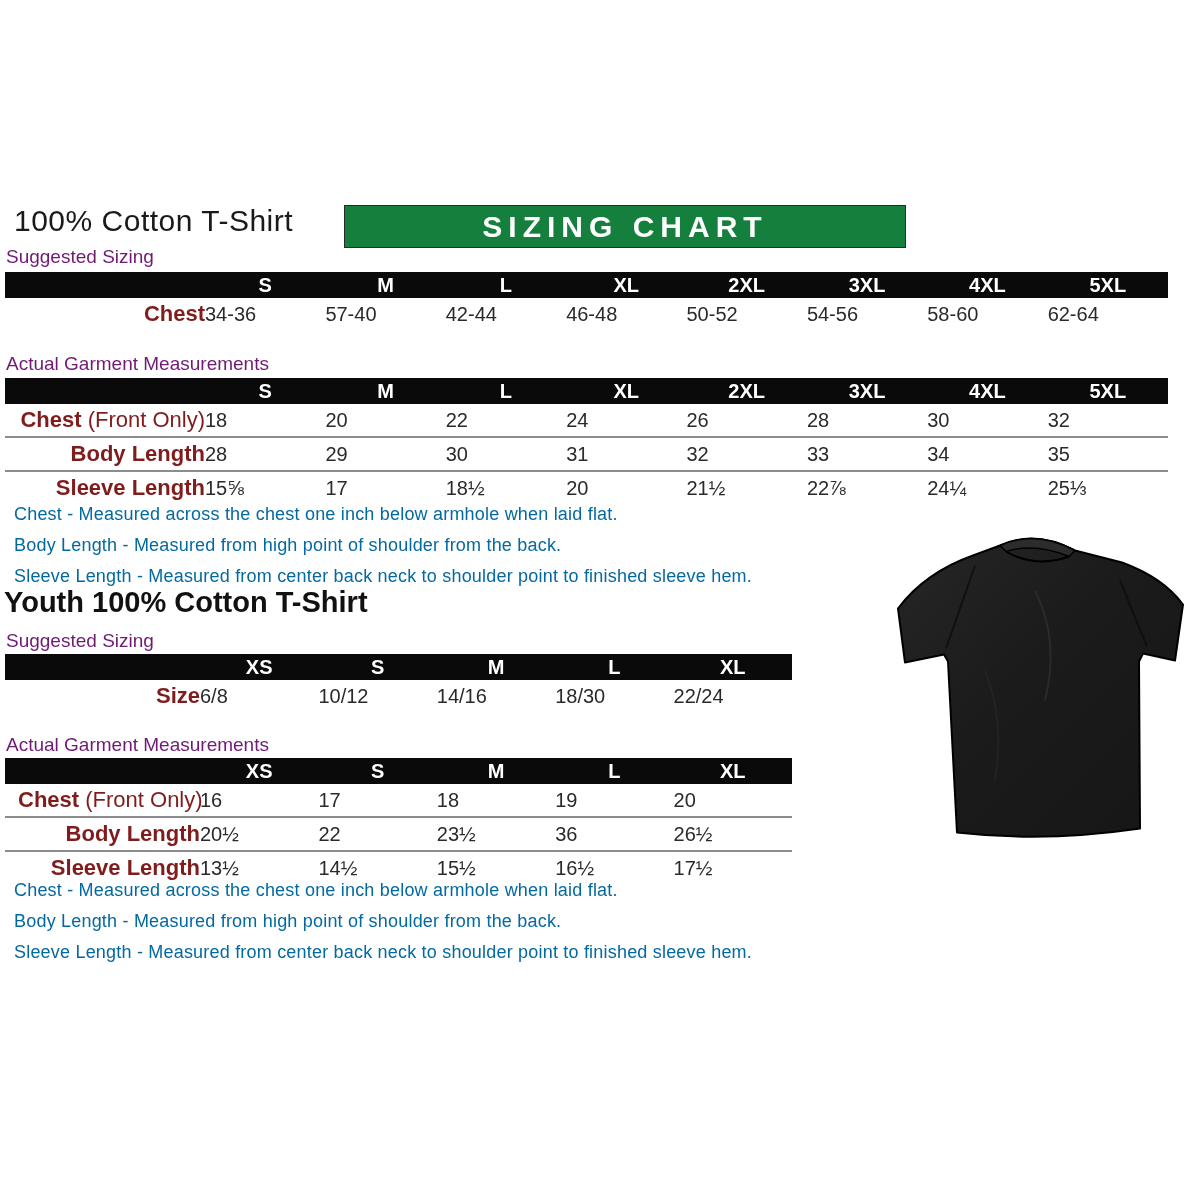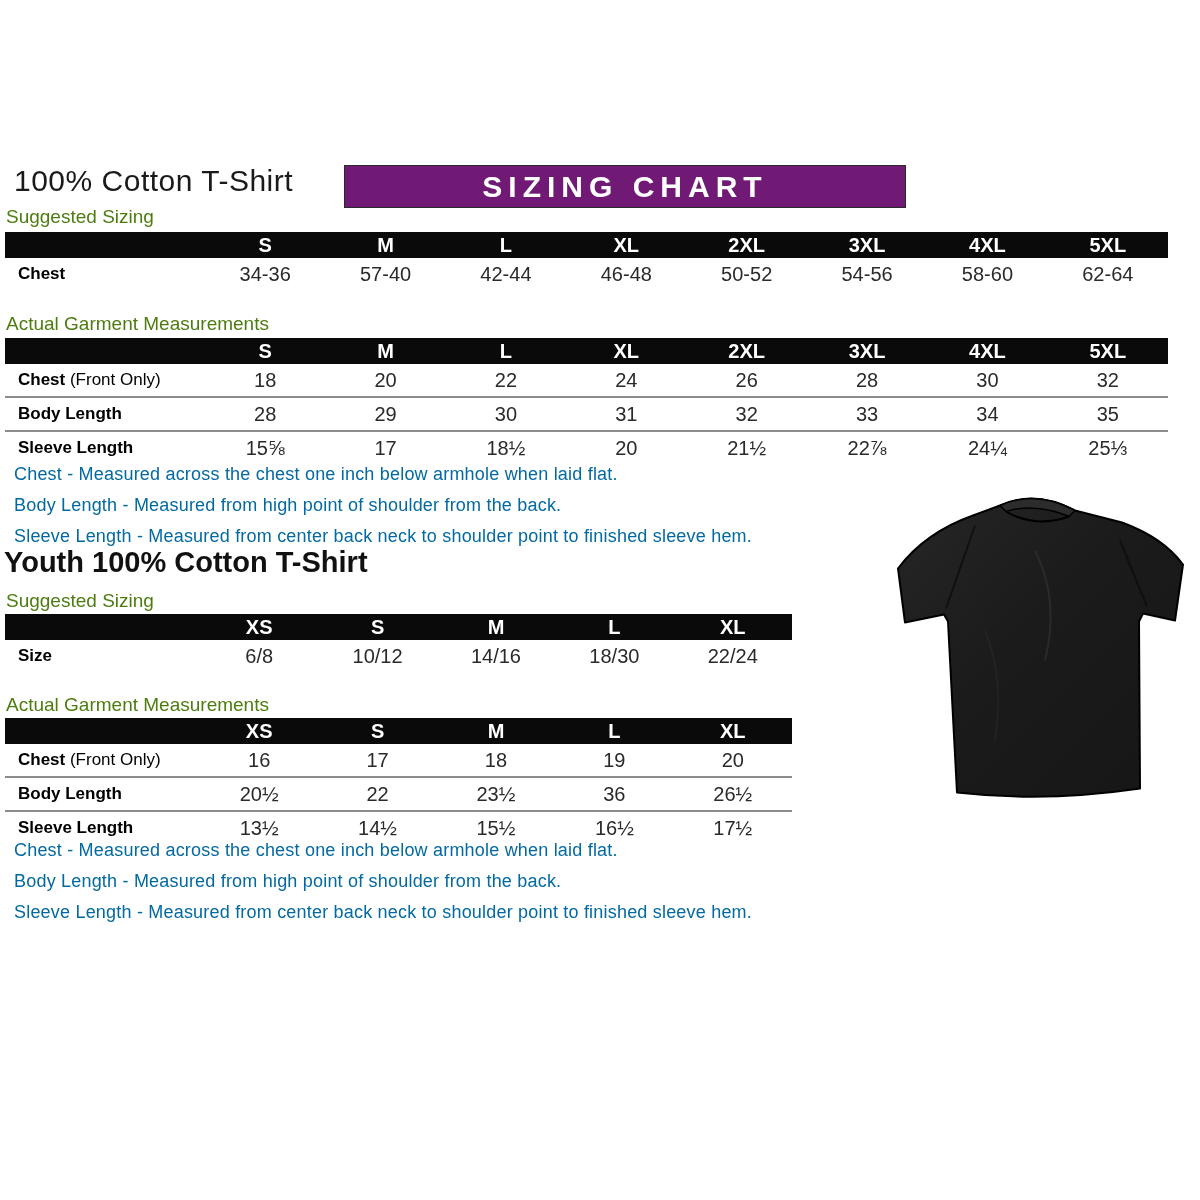--- a/index.html
+++ b/index.html
@@ -1,44 +1,44 @@
 <!DOCTYPE html>
 <html><head>
 <meta charset="utf-8">
 <style>
   html,body{margin:0;padding:0;}
   body{
     width:1200px;height:1200px;background:#ffffff;
     font-family:"Liberation Sans", sans-serif;color:#151515;
     position:relative;overflow:hidden;
   }
-  .abs{position:absolute;}
+  .abs{position:absolute;margin-top:40px;}
   .page-title{left:14px;top:164px;font-size:30px;font-weight:400;letter-spacing:0.5px;color:#1a1a1a;}
   .banner{
-    left:345px;top:166px;width:560px;height:41px;background:#701a75;
+    left:345px;top:166px;width:560px;height:41px;background:#15803d;
     color:#fff;font-weight:bold;font-size:30px;letter-spacing:6px;
     text-align:center;line-height:42px;
     box-shadow:0 0 0 1px #2a2a2a;
   }
-  .section-label{font-size:19px;color:#4d7c0f;}
+  .section-label{font-size:19px;color:#701a75;}
   .youth-title{left:4px;top:546px;font-size:29px;font-weight:bold;color:#111;text-align:center;}
 
   table.size-table{border-collapse:collapse;table-layout:fixed;width:100%;}
   table.size-table thead th{
     background:#0a0a0a;color:#fff;font-weight:bold;font-size:20px;
     height:26px;text-align:center;padding:0;
   }
   table.size-table thead th.lbl{background:#0a0a0a;}
   table.size-table tbody th{
-    text-align:left;font-size:17px;font-weight:bold;padding:2px 0 2px 13px;
-    height:28px;color:#000000;white-space:nowrap;
+    text-align:right;font-size:22px;font-weight:bold;padding:2px 0 2px 13px;
+    height:28px;color:#7f1d1d;white-space:nowrap;
   }
   table.size-table tbody th .sfx{font-weight:400;}
   table.size-table tbody td{
-    text-align:center;font-size:20px;color:#2a2a2a;height:28px;padding:2px 0;
+    text-align:left;font-size:20px;color:#2a2a2a;height:28px;padding:2px 0;
   }
   table.size-table tbody tr + tr th,
   table.size-table tbody tr + tr td{border-top:2px solid #8c8c8c;}
 
   .notes div{font-size:18px;color:#0369a1;margin-bottom:10px;letter-spacing:0.2px;}
 </style>
 </head>
 <body>
 
 <div class="abs page-title">100% Cotton T-Shirt</div>

